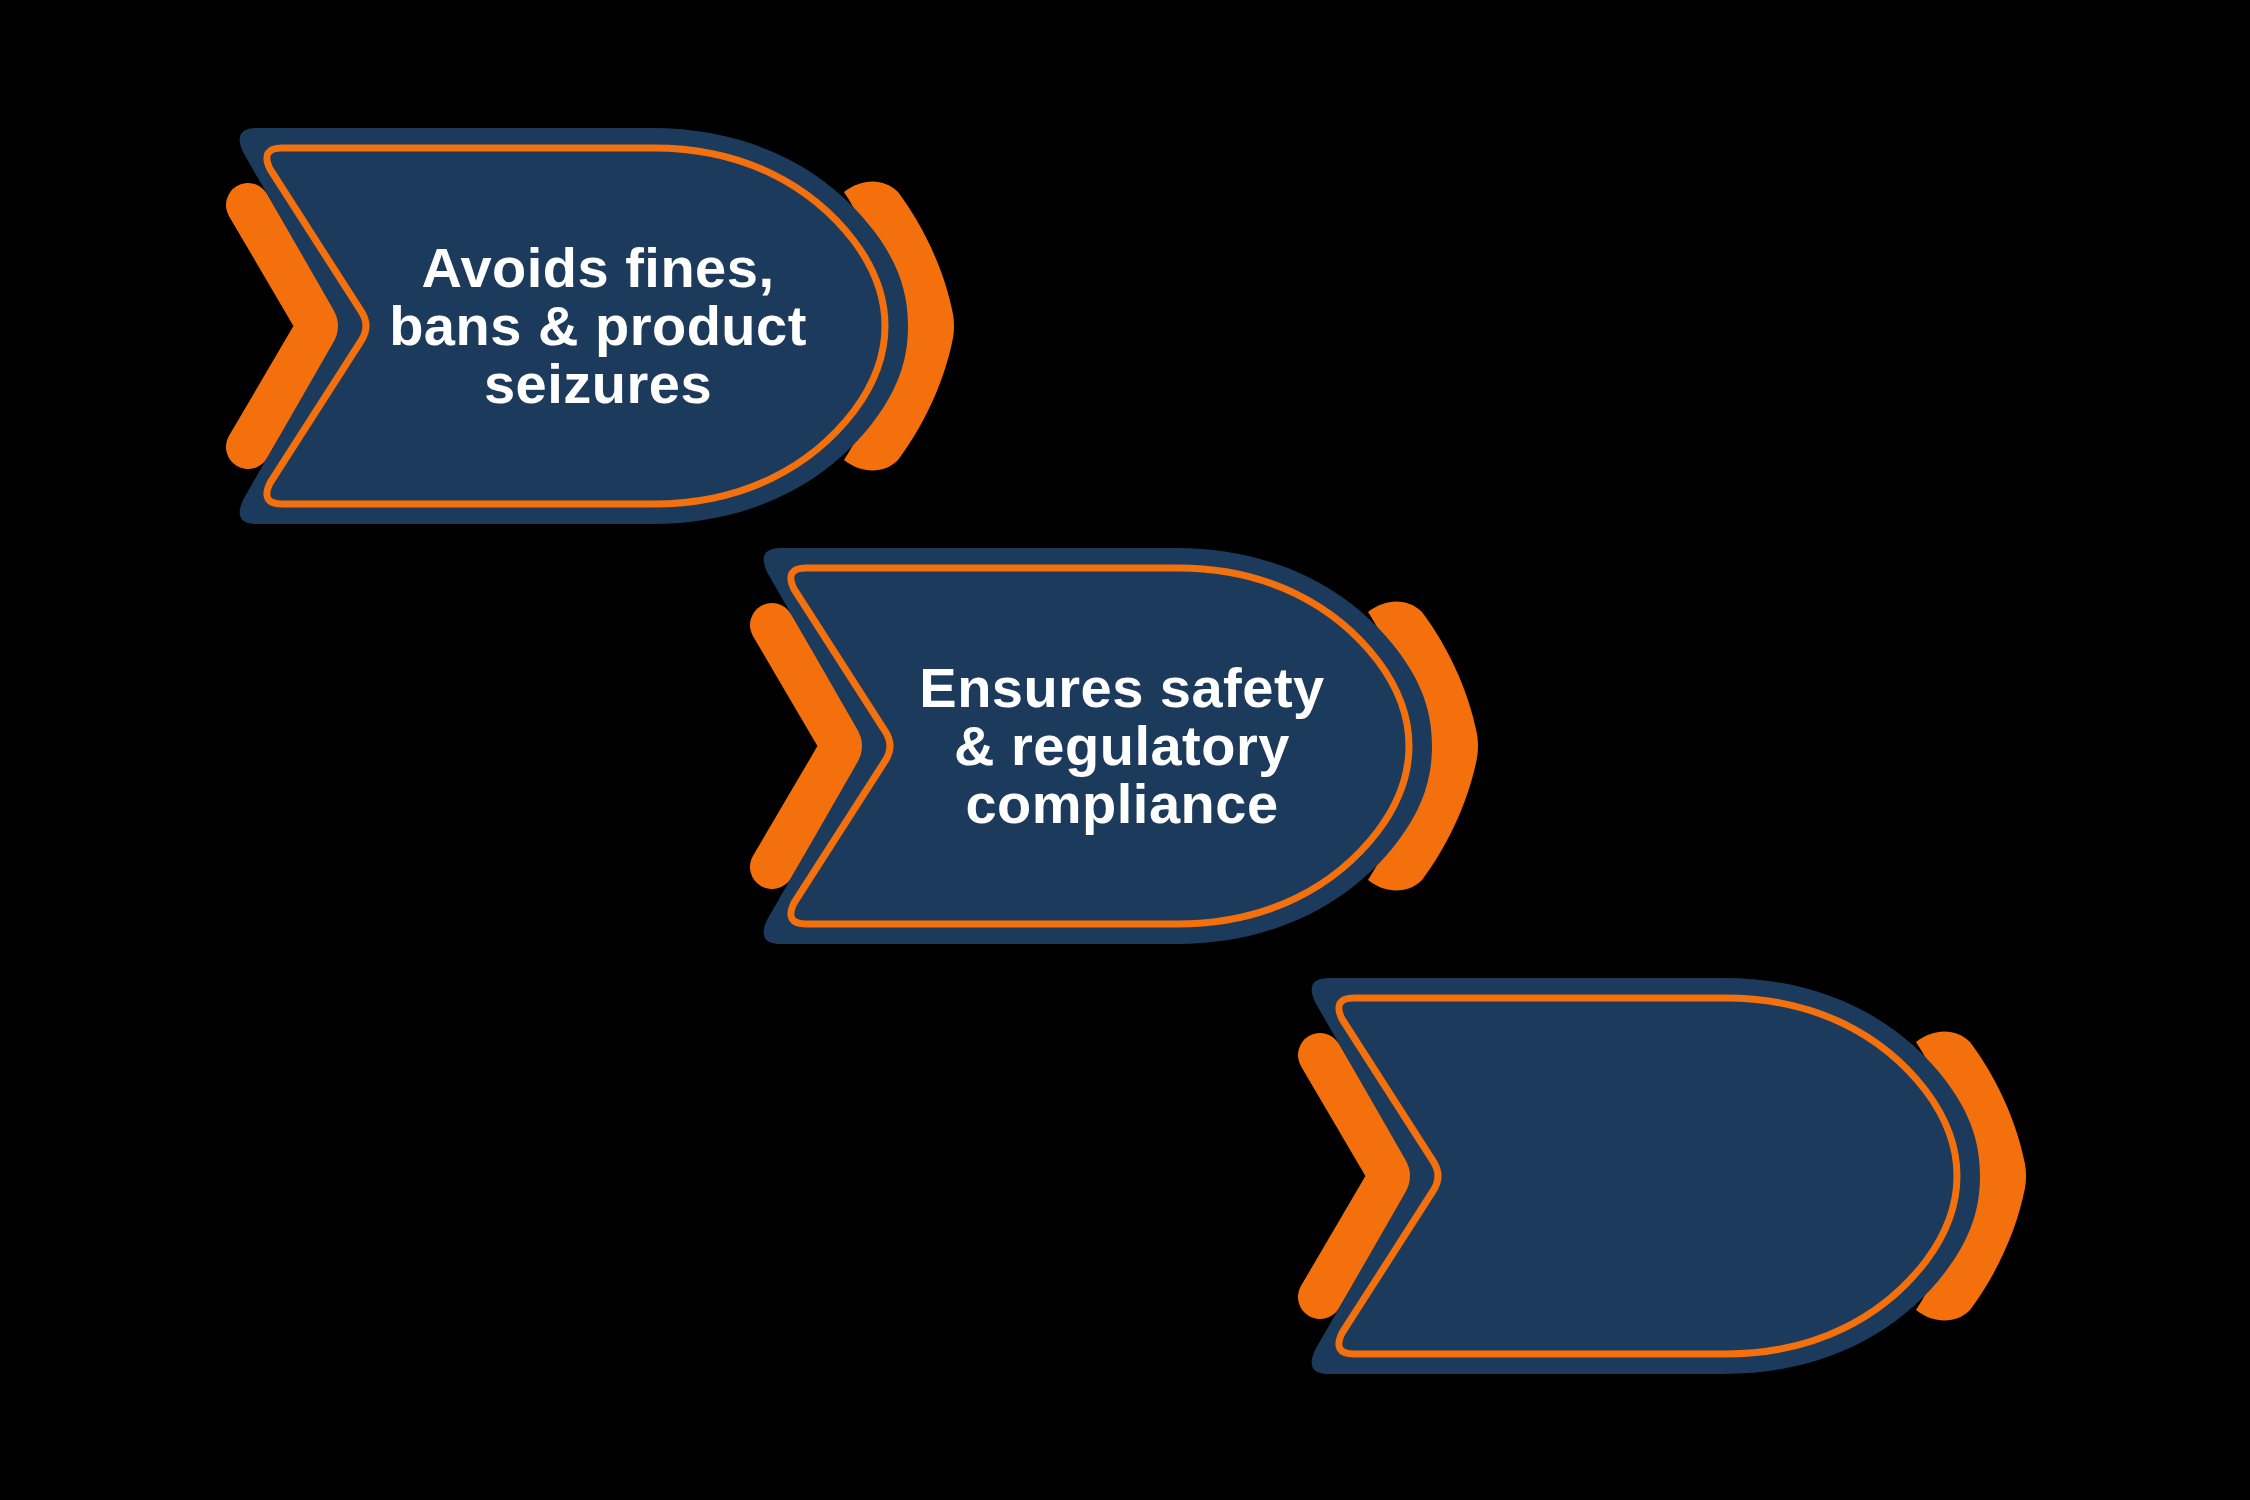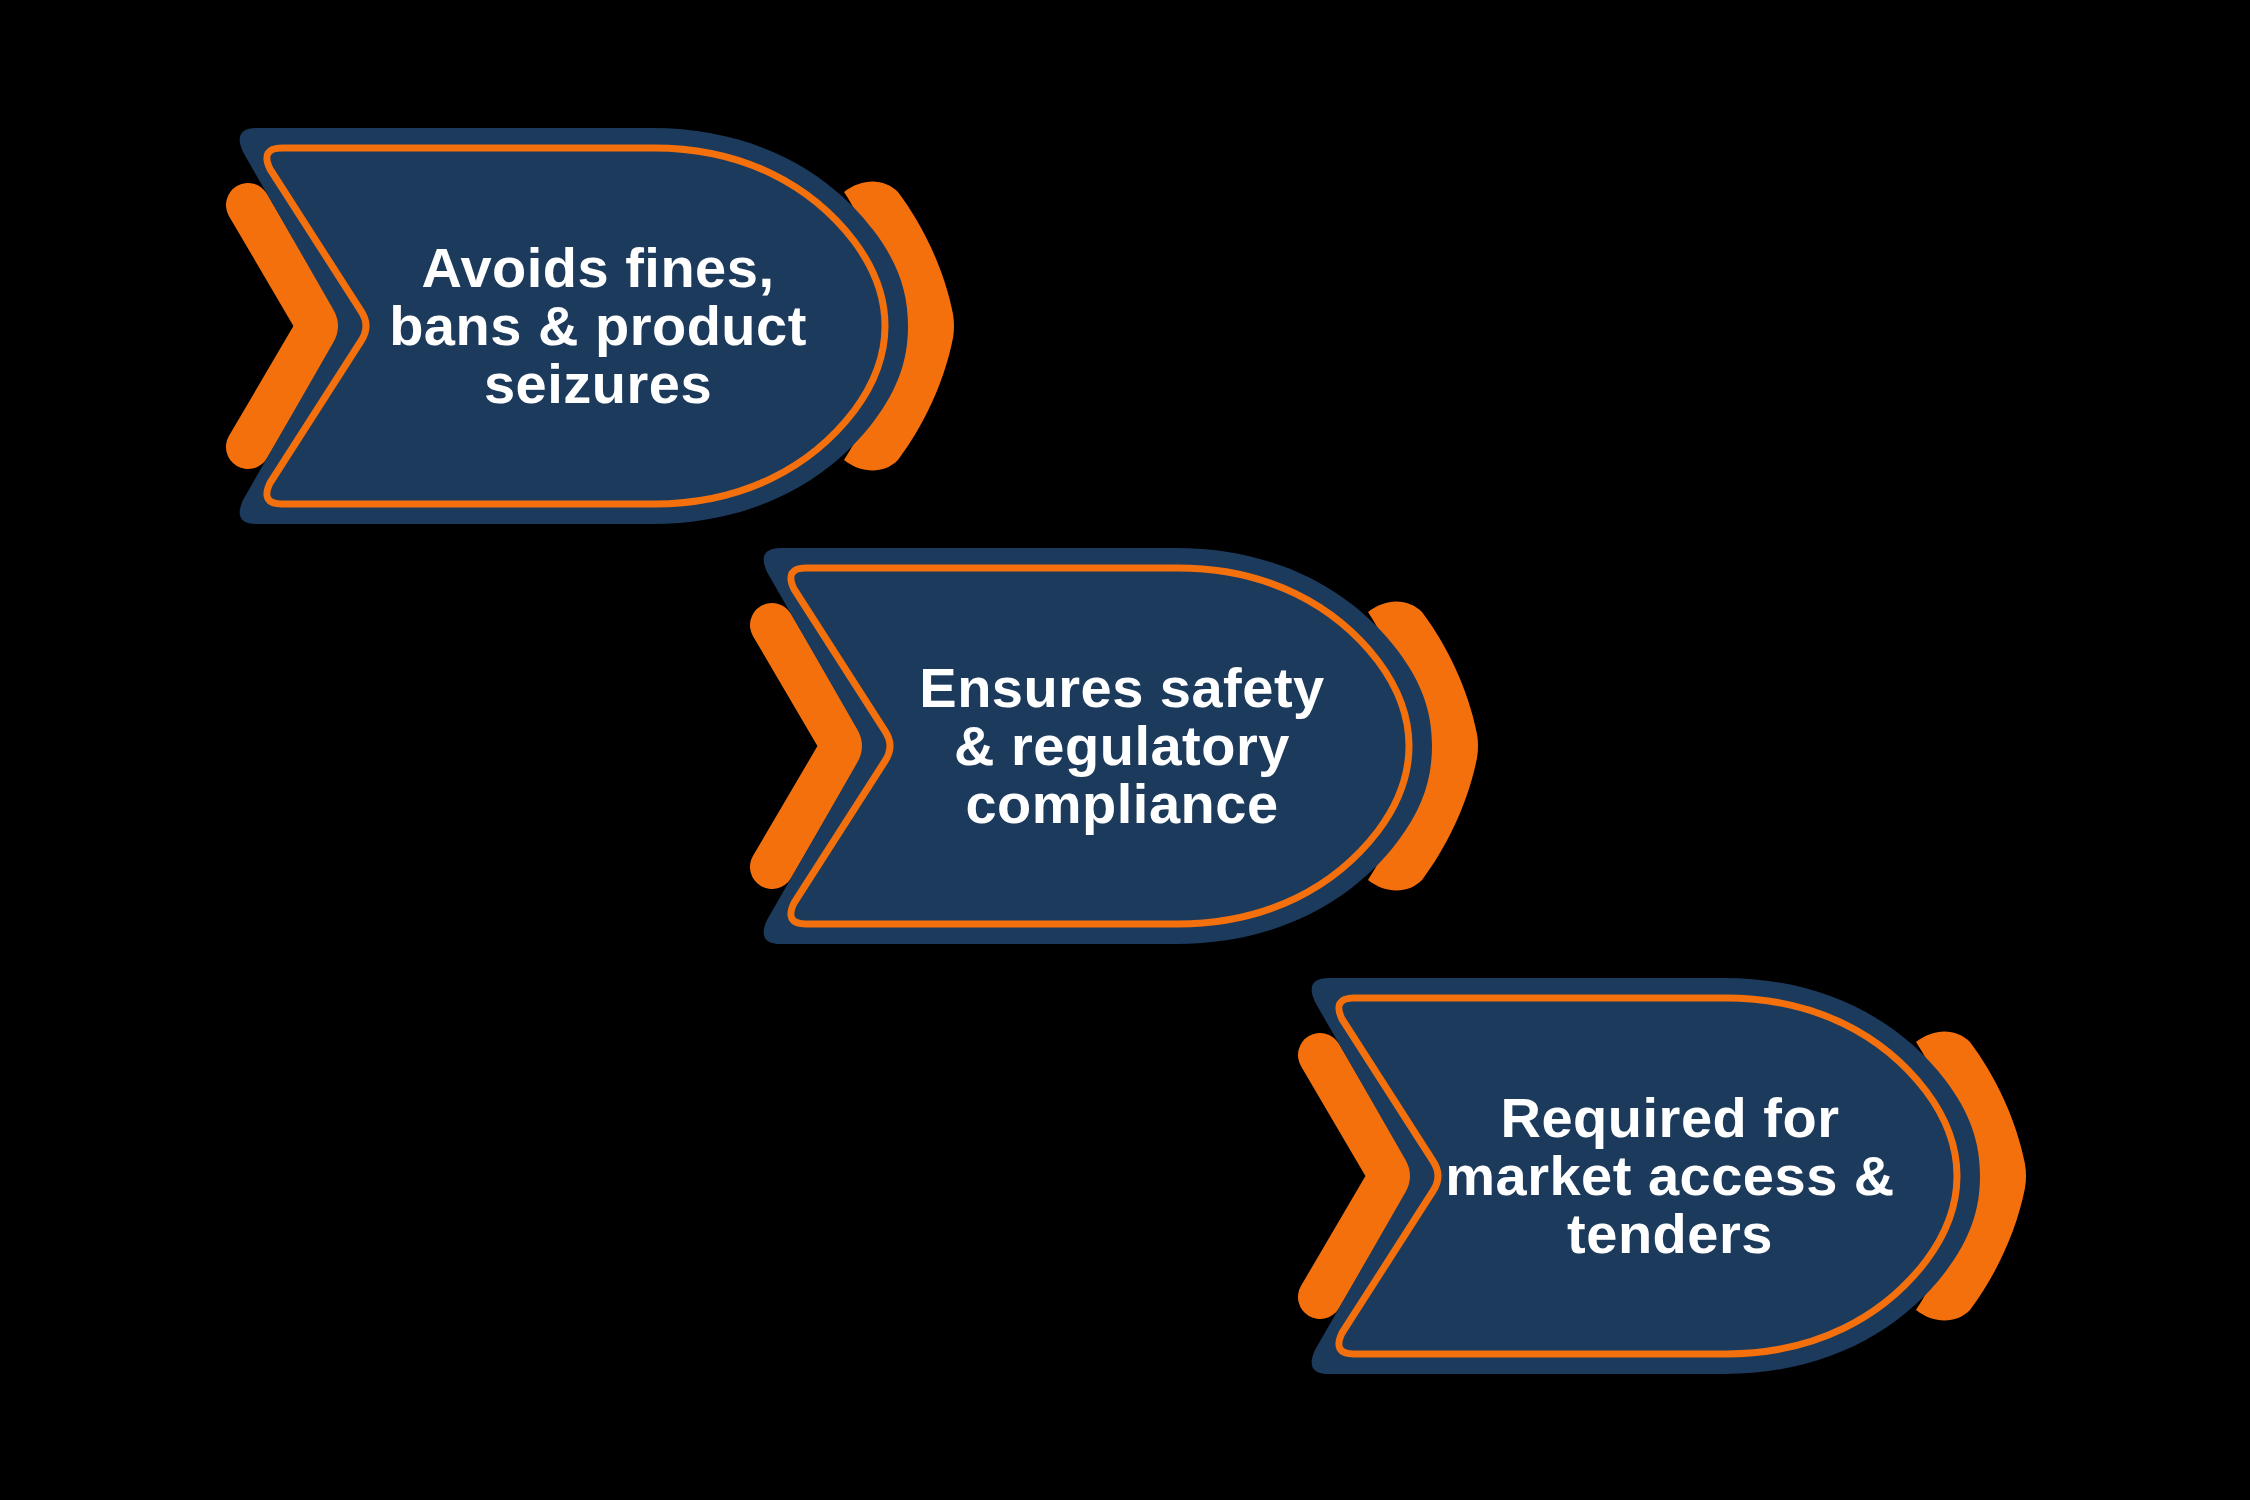--- a/index.html
+++ b/index.html
@@ -92,20 +92,15 @@
     </div>
   </div>
 
   <div class="banner" style="left:1294px; top:978px;">
     <svg viewBox="0 0 740 400" width="740" height="400">
       <path class="accent-band" stroke-width="44" d="M 26,77 L 97,198 L 26,319" stroke="#F4700D"></path>
       <path d="M 622,64 C 640,50 662,50 676,64 C 700,96 722,140 731,186 Q 733,198 731,210 C 722,256 700,300 676,332 C 662,346 640,346 622,332 C 638,308 656,268 668,230 Q 685,198 668,166 C 656,128 638,88 622,64 Z" fill="#F4700D"></path>
       <path d="M 35,0 L 430,0 C 530,0 606,42 652,103 C 676,135 686,164 686,198 C 686,232 676,261 652,293 C 606,354 530,396 430,396 L 35,396 Q 10,396 21,372 L 111,215 Q 121,198 111,181 L 21,24 Q 10,0 35,0 Z" fill="#1B3A5C"></path>
       <path class="inner-line" d="M 60,20 L 432,20 C 522,20 590,58 632,113 C 653,141 663,168 663,198 C 663,228 653,255 632,283 C 590,338 522,376 432,376 L 60,376 Q 38,376 48,355 L 139,213 Q 149,198 139,183 L 48,41 Q 38,20 60,20 Z" stroke="#F4700D"></path>
     </svg>
-    <div class="label" style="color: rgb(255, 255, 255);">
-      <span>Required for</span>
-      <span>market access &amp;</span>
-      <span>tenders</span>
-    </div>
   </div>
 
 </div>
 
 </body></html>

